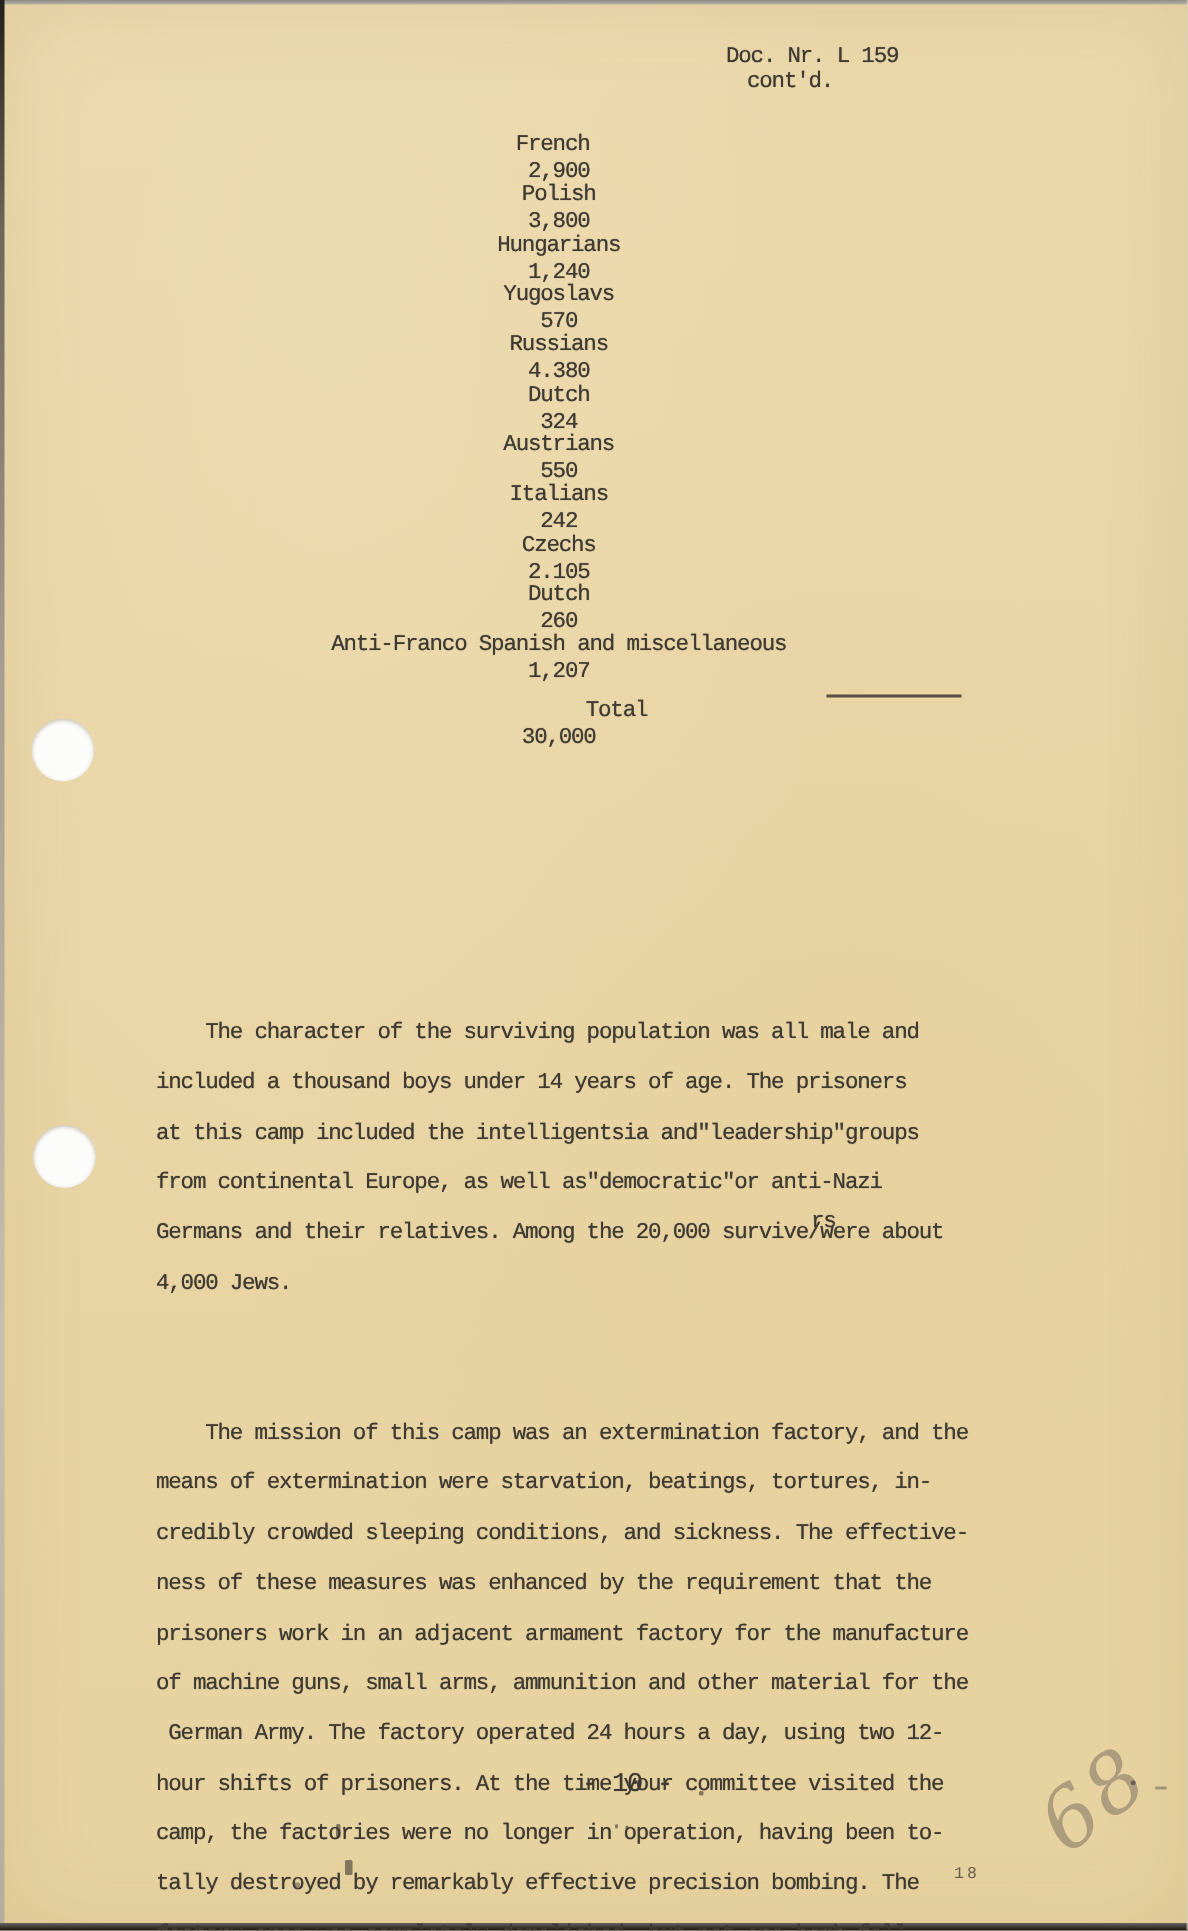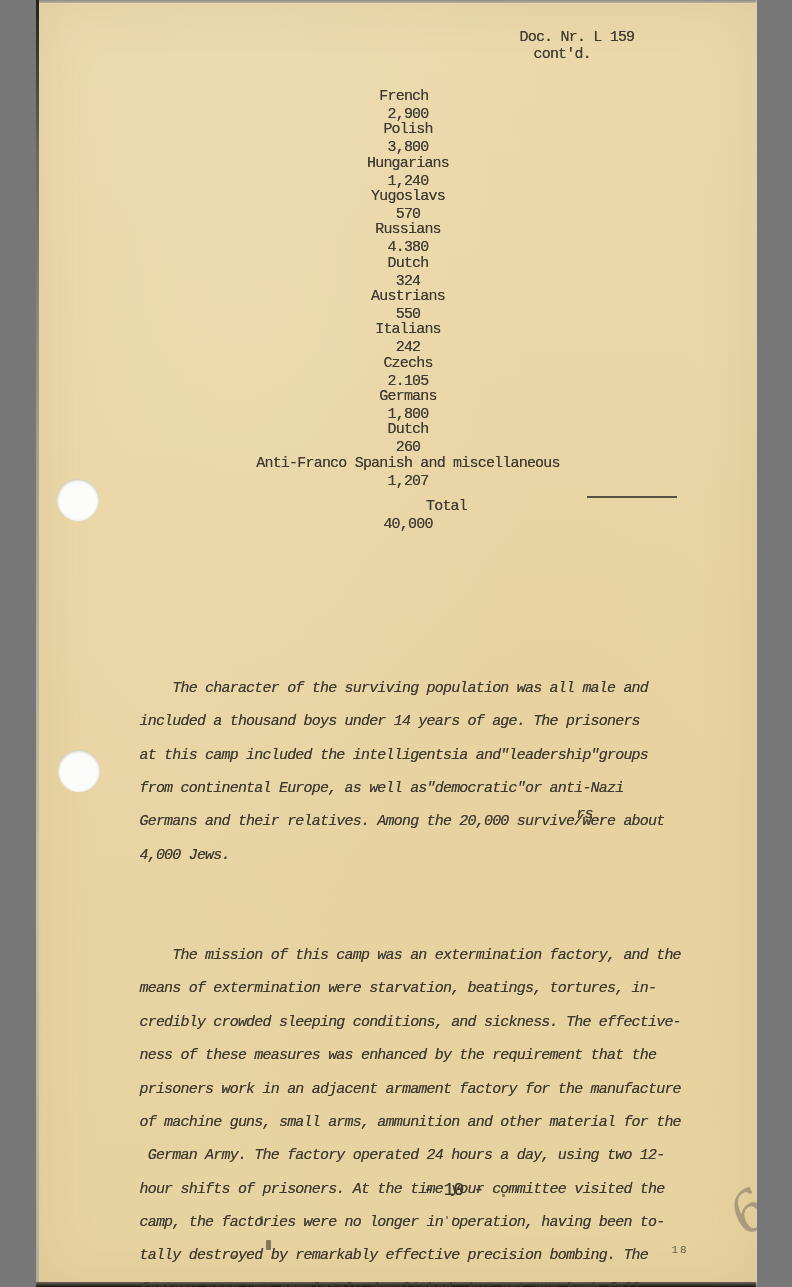--- a/index.html
+++ b/index.html
@@ -1,18 +1,18 @@
 <!DOCTYPE html>
 <html><head>
 <meta charset="utf-8">
 <style>
   html,body{margin:0;padding:0;background:#777;}
   .page{
     position:relative;
-    width:721px;height:1287px;
+    width:792px;height:1287px;
     margin:0 auto;
     background:
       radial-gradient(ellipse at 28% 18%, rgba(255,250,235,.10), transparent 45%),
       radial-gradient(ellipse at 72% 62%, rgba(210,180,120,.10), transparent 50%),
       linear-gradient(180deg,#ebd8ab 0%, #e9d5a4 55%, #e7d3a0 100%);
     overflow:hidden;
     font-family:"Liberation Mono","DejaVu Sans Mono",monospace;
     color:#3e3a32;
     box-shadow: inset 0 0 60px rgba(140,105,50,.12);
   }
@@ -42,21 +42,21 @@
   .trow .leader{flex:1 1 auto;height:2px;margin:1px 8px 0 2px;
     background:repeating-linear-gradient(90deg, rgba(64,60,52,.85) 0 5px, transparent 5px 8.2px);}
   .trow .val{flex:0 0 72px;text-align:right;}
   .total-rule{height:2px;width:90px;margin:8px -16px 0 auto;background:rgba(63,59,51,.85);}
   .trow.total{height:33px;}
   .trow.total .lbl{margin-left:77px;}
 
   
   .bodytext{position:absolute;left:104px;top:605px;width:560px;
     font-size:15px;line-height:33.4px;white-space:pre;}
-  .line{height:33.4px;font-style:italic;}
+  .line{height:33.4px;}
   .rel{position:relative;}
   .sup{position:absolute;left:2px;top:-15px;letter-spacing:-.8px;}
 
   .pagenum{position:absolute;left:348px;top:1180px;width:140px;text-align:center;font-size:18px;}
 
   .pencil{position:absolute;left:692px;top:1168px;
     font-family:"DejaVu Serif",serif;font-style:italic;font-weight:400;
     font-size:54px;color:rgba(122,113,97,.55);
     transform:rotate(-38deg);letter-spacing:3px;}
   .stamp18{position:absolute;left:636px;top:1244px;font-size:11px;
@@ -86,29 +86,28 @@
     <div>
         <div class="trow"><span class="lbl">French </span><span class="leader"></span><span class="val">2,900</span></div>
         <div class="trow"><span class="lbl">Polish</span><span class="leader"></span><span class="val">3,800</span></div>
         <div class="trow"><span class="lbl">Hungarians</span><span class="leader"></span><span class="val">1,240</span></div>
         <div class="trow"><span class="lbl">Yugoslavs</span><span class="leader"></span><span class="val">570</span></div>
         <div class="trow"><span class="lbl">Russians</span><span class="leader"></span><span class="val">4.380</span></div>
         <div class="trow"><span class="lbl">Dutch</span><span class="leader"></span><span class="val">324</span></div>
         <div class="trow"><span class="lbl">Austrians</span><span class="leader"></span><span class="val">550</span></div>
         <div class="trow"><span class="lbl">Italians</span><span class="leader"></span><span class="val">242</span></div>
         <div class="trow"><span class="lbl">Czechs</span><span class="leader"></span><span class="val">2.105</span></div>
-        <div class="trow"><span class="lbl">Germans</span><span class="leader"></span><span class="val">1,800</span></div>
         <div class="trow"><span class="lbl">Dutch</span><span class="leader"></span><span class="val">260</span></div>
         <div class="trow"><span class="lbl">Anti-Franco Spanish and miscellaneous</span><span class="leader"></span><span class="val">1,207</span></div>
       </div>
     <div class="total-rule"></div>
     <div class="trow total">
       <span class="lbl">Total</span>
       <span class="leader"></span>
-      <span class="val">40,000</span>
+      <span class="val">30,000</span>
     </div>
   </div>
 
   <div class="bodytext txt">
     <div><div class="line">    The character of the surviving population was all male and</div><div class="line">included a thousand boys under 14 years of age. The prisoners</div><div class="line">at this camp included the intelligentsia and"leadership"groups</div><div class="line">from continental Europe, as well as"democratic"or anti-Nazi</div><div class="line">Germans and their relatives. Among the 20,000 survive<span class="rel"><span class="sup">rs</span>/were about</span></div><div class="line">4,000 Jews.</div></div>
     <div><div class="line">    The mission of this camp was an extermination factory, and the</div><div class="line">means of extermination were starvation, beatings, tortures, in-</div><div class="line">credibly crowded sleeping conditions, and sickness. The effective-</div><div class="line">ness of these measures was enhanced by the requirement that the</div><div class="line">prisoners work in an adjacent armament factory for the manufacture</div><div class="line">of machine guns, small arms, ammunition and other material for the</div><div class="line"> German Army. The factory operated 24 hours a day, using two 12-</div><div class="line">hour shifts of prisoners. At the time your committee visited the</div><div class="line">camp, the factories were no longer in operation, having been to-</div><div class="line">tally destroyed by remarkably effective precision bombing. The</div><div class="line">factory area was completely demolished, but not one bomb fell</div></div>
   </div>
 
   <div class="pagenum txt">- 10 -</div>
 

